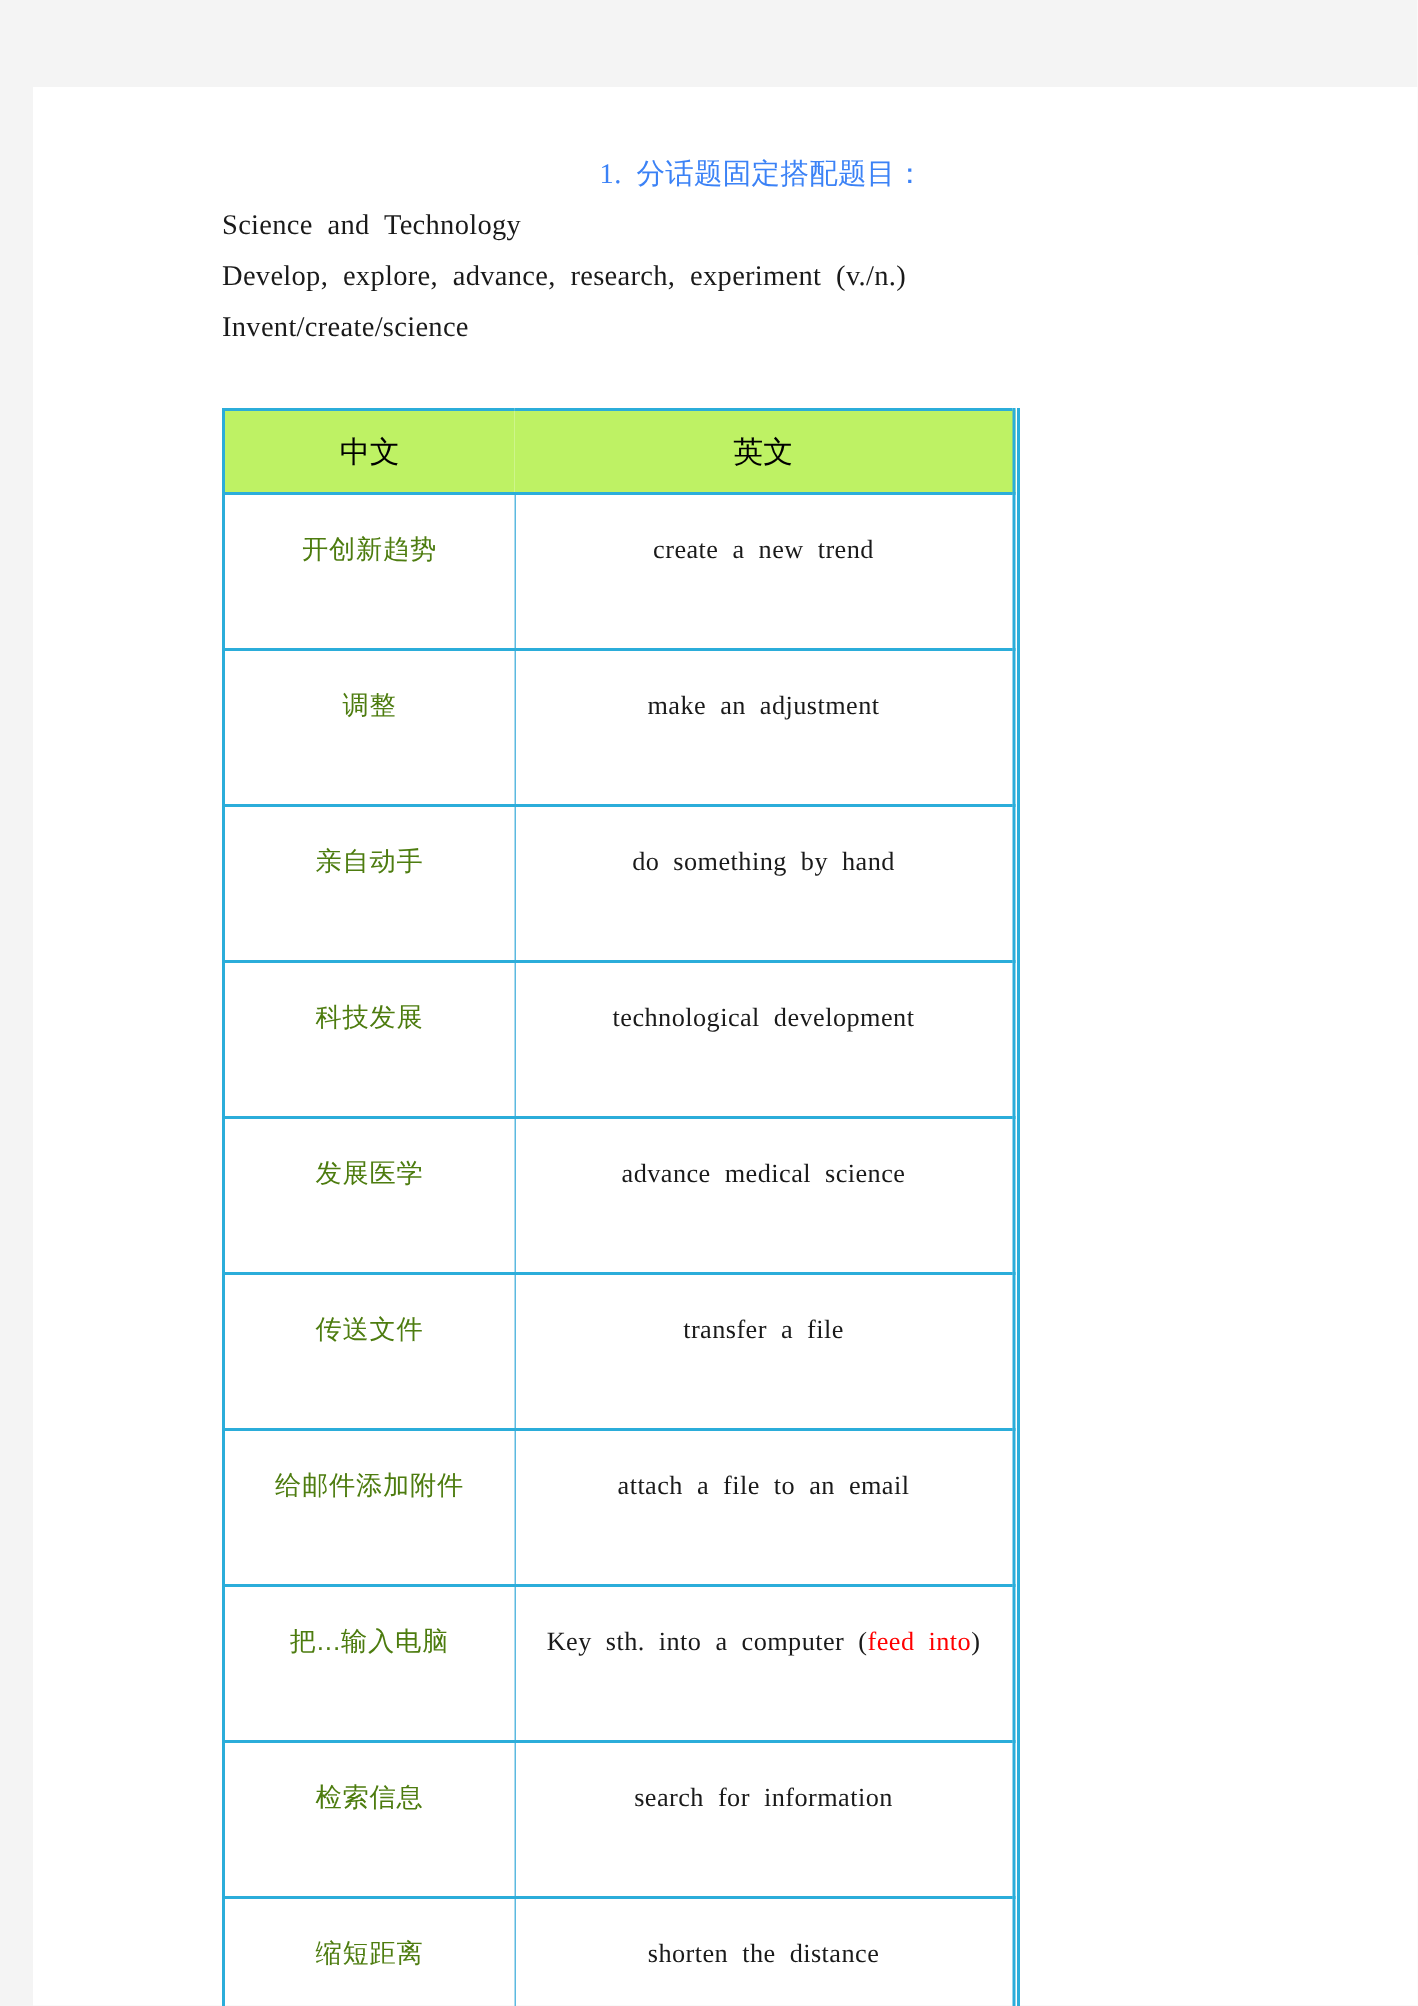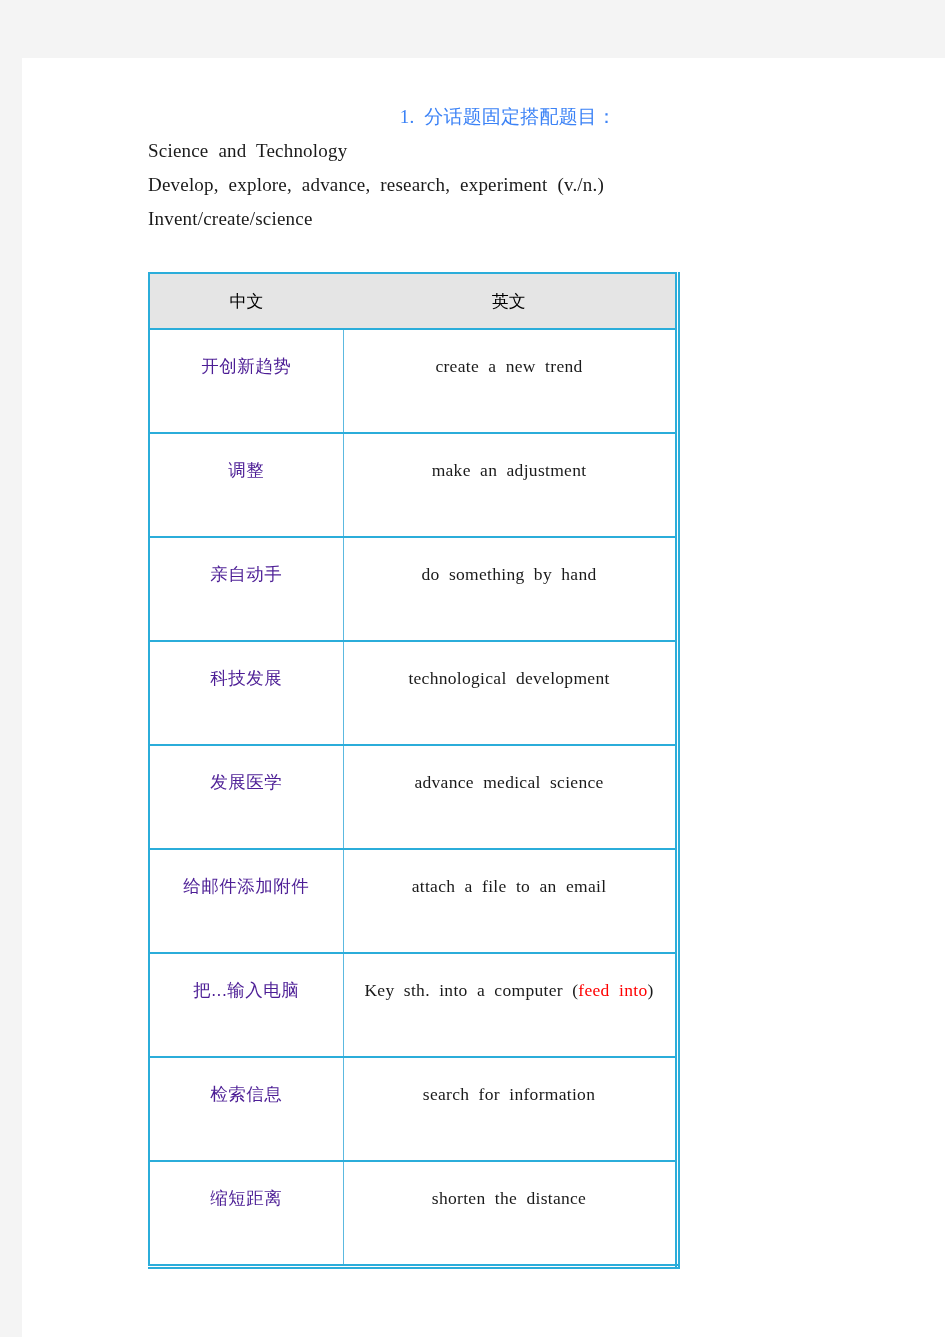--- a/index.html
+++ b/index.html
@@ -54,24 +54,24 @@
     width: 528px;
     border-left: 2px solid #2badda;
     border-right: 5px double #2badda;
     border-bottom: 5px double #2badda;
     border-top: 2px solid #2badda;
   }
   table.vocab-table col.col-cn { width: 194px; }
   table.vocab-table col.col-en { width: 334px; }
 
   thead th {
-    background: #e5e5e5;
+    background: #bef264;
     color: #000000;
     font-weight: normal;
-    font-size: 17px;
+    font-size: 20px;
     height: 54px;
     padding: 0;
     border: none;
     text-align: center;
     vertical-align: middle;
     font-family: "Liberation Sans", "DejaVu Sans", sans-serif;
   }
   thead tr { border-bottom: 2px solid #2badda; }
 
   tbody td {
@@ -79,21 +79,21 @@
     border-top: 2px solid #2badda;
     height: 76px;
     padding: 0;
     vertical-align: top;
   }
   tbody tr:first-child td { border-top: none; }
 
   td.cn {
     text-align: center;
     font-size: 17.5px;
-    color: #4c1d95;
+    color: #4d7c0f;
     font-family: "Liberation Sans", "DejaVu Sans", sans-serif;
     padding-top: 24px;
     letter-spacing: 0.5px;
   }
   td.en {
     text-align: center;
     font-size: 17.5px;
     color: #1a1a1a;
     padding-top: 26px;
     white-space: pre;
@@ -142,20 +142,24 @@
             </tr>
             <tr>
               <td class="cn">科技发展</td>
               <td class="en">technological  development</td>
             </tr>
             <tr>
               <td class="cn">发展医学</td>
               <td class="en">advance  medical  science</td>
             </tr>
             <tr>
+              <td class="cn">传送文件</td>
+              <td class="en">transfer  a  file</td>
+            </tr>
+            <tr>
               <td class="cn">给邮件添加附件</td>
               <td class="en">attach  a  file  to  an  email</td>
             </tr>
             <tr>
               <td class="cn">把...输入电脑</td>
               <td class="en"><span>Key  sth.  into  a  computer  (</span><span class="en-accent">feed  into</span><span class="en-paren">)</span></td>
             </tr>
             <tr>
               <td class="cn">检索信息</td>
               <td class="en">search  for  information</td>

